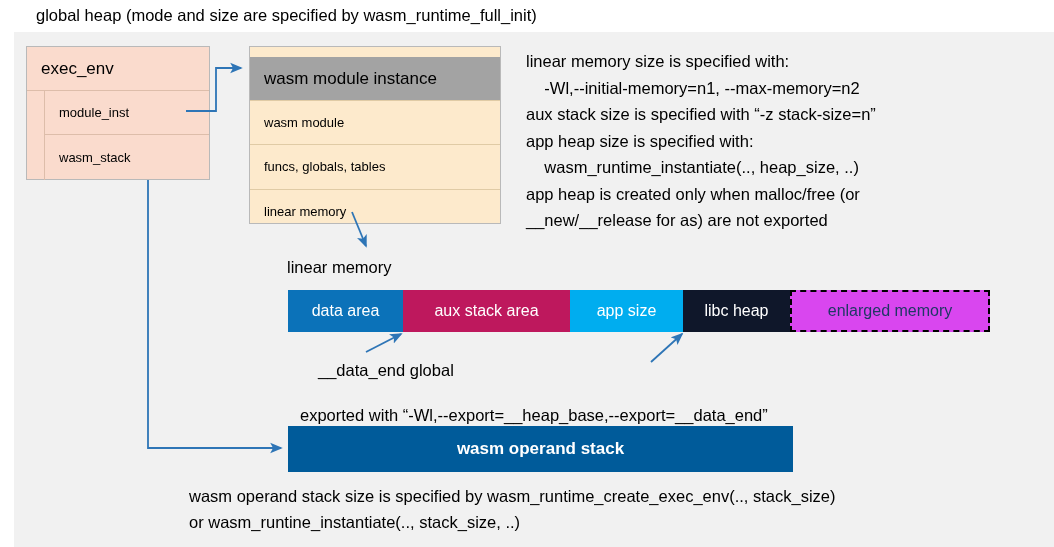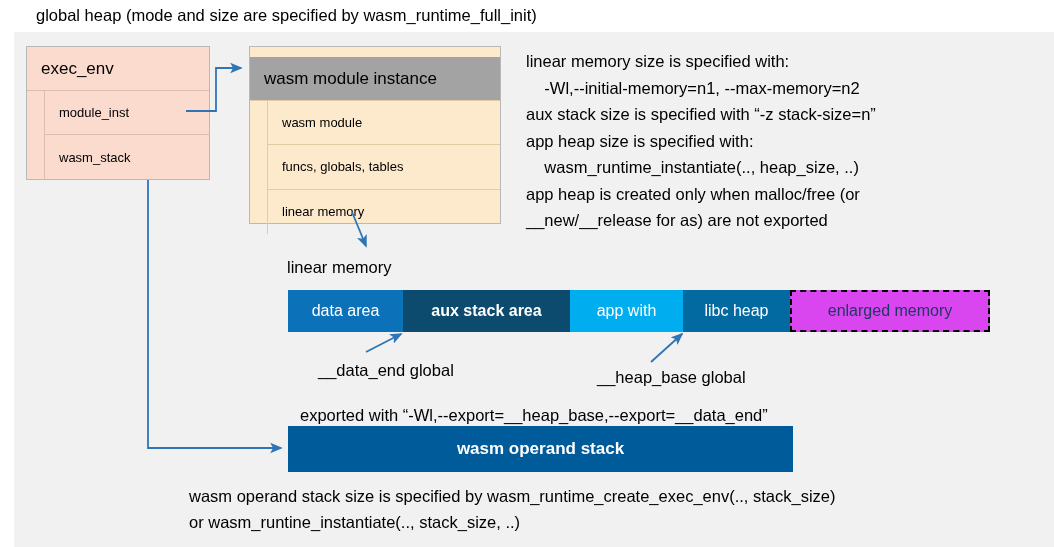--- a/index.html
+++ b/index.html
@@ -43,21 +43,21 @@
   
   #exec-env{left:26px;top:46px;width:184px;height:134px;background:#fadbcd;border-color:#b9b9b9;}
   #exec-env .hdr{height:44px;border-bottom-color:#ddbdaa;background:#fadbcd;text-align:right;}
   #exec-env .body{height:89px;}
   #exec-env .gutter{width:18px;border-right-color:#ddbdaa;}
   #exec-env .row{border-bottom-color:#ddbdaa;height:44px;}
 
   
   #wmi{left:249px;top:46px;width:252px;height:178px;background:#fdeacc;}
   #wmi .hdr{background:#a3a3a3;border-bottom-color:#e0cba5;margin-top:10px;}
-  #wmi .body{height:133px;}
+  #wmi .body{height:133px;flex-direction:column;}
   #wmi .gutter{width:18px;border-right-color:#e0cba5;}
   #wmi .row{border-bottom-color:#e0cba5;height:44.3px;}
 
   
   .info{
     position:absolute;left:520px;top:48px;width:512px;
     font-size:16.5px;line-height:26.5px;white-space:pre;margin-left:6px;
   }
 
   
@@ -132,28 +132,27 @@
     -Wl,--initial-memory=n1, --max-memory=n2
 aux stack size is specified with “-z stack-size=n”
 app heap size is specified with:
     wasm_runtime_instantiate(.., heap_size, ..)
 app heap is created only when malloc/free (or
 __new/__release for as) are not exported</div>
 
   <div class="lm-label">linear memory</div>
   <div class="membar" id="membar">
       <div class="seg" style="width: 115px; background: rgb(11, 114, 185);">data area</div>
-      <div class="seg" style="width: 167px; background: #0c4a6e; font-weight: bold;">aux stack area</div>
-      <div class="seg" style="width: 113px; background: rgb(0, 173, 239);">app with</div>
-      <div class="seg" style="width: 107px; background: #0369a1;">libc heap</div>
+      <div class="seg" style="width: 167px; background: #be185d;">aux stack area</div>
+      <div class="seg" style="width: 113px; background: rgb(0, 173, 239);">app size</div>
+      <div class="seg" style="width: 107px; background: #0f172a;">libc heap</div>
       <div class="seg enlarged" style="width: 200px;">enlarged memory</div>
     </div>
 
   <div class="ann" id="ann-data-end">__data_end global</div>
-  <div class="ann" id="ann-heap-base">__heap_base global</div>
   <div class="ann" id="ann-exported">exported with “-Wl,--export=__heap_base,--export=__data_end”</div>
 
   <div id="opstack" style="background: rgb(0, 91, 154);">wasm operand stack</div>
 
   <div class="caption">wasm operand stack size is specified by wasm_runtime_create_exec_env(.., stack_size)
 or wasm_runtine_instantiate(.., stack_size, ..)</div>
 
   <svg id="arrows" viewBox="0 0 1054 547">
     <defs>
       <marker id="ah" markerWidth="7" markerHeight="7" refX="6" refY="3.2" orient="auto" markerUnits="strokeWidth">

